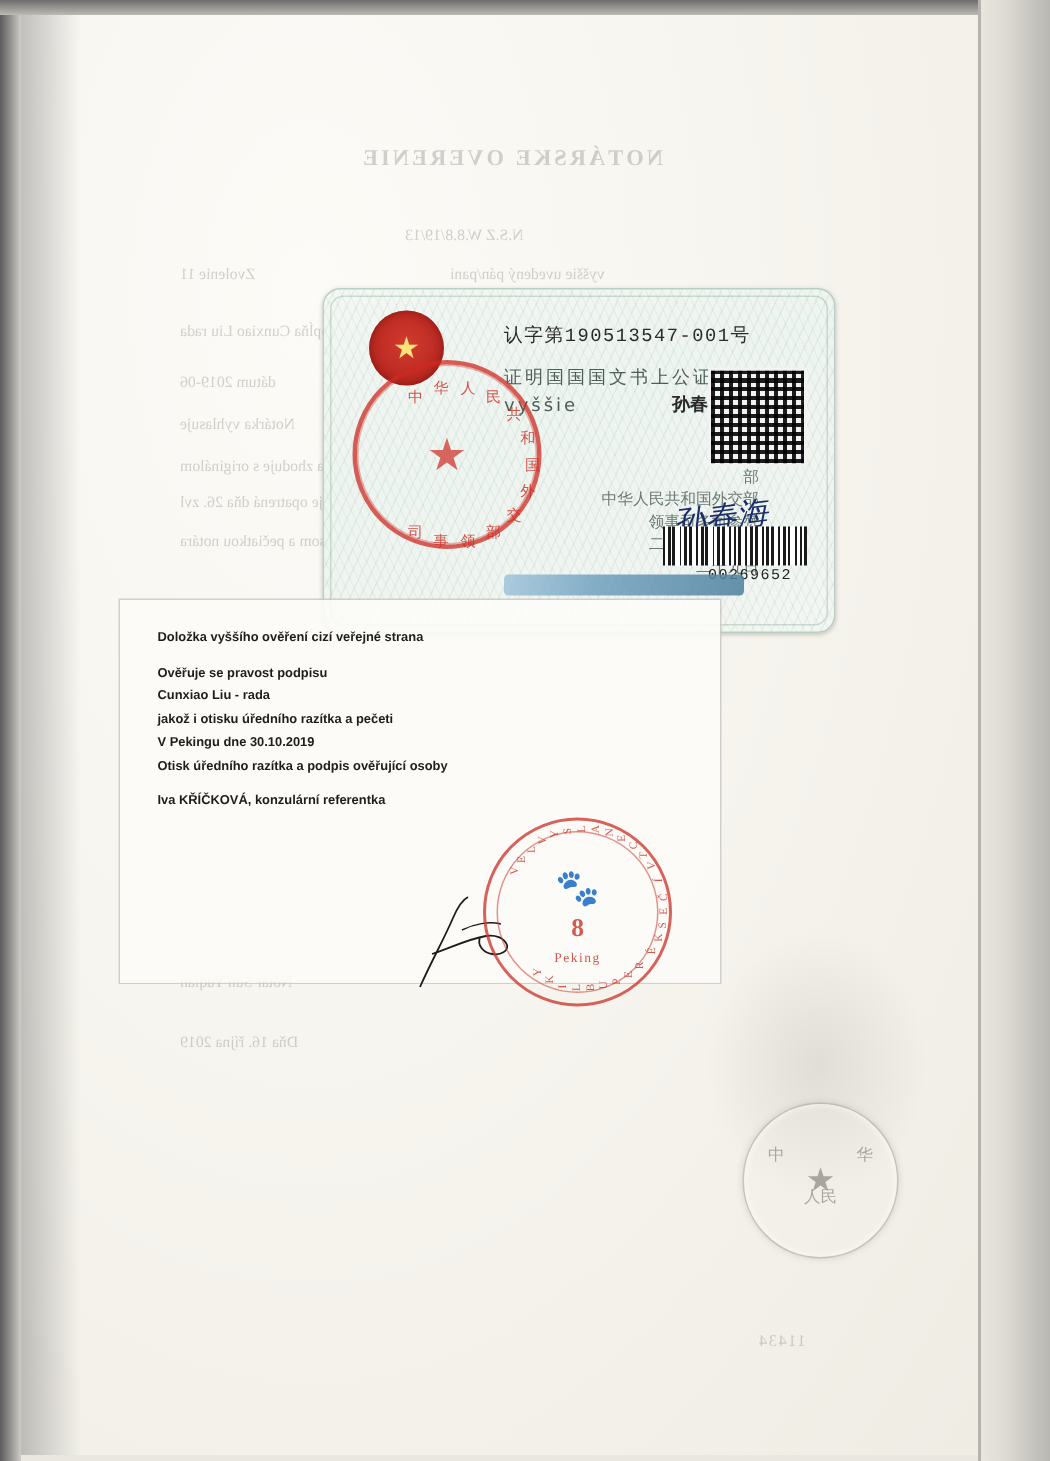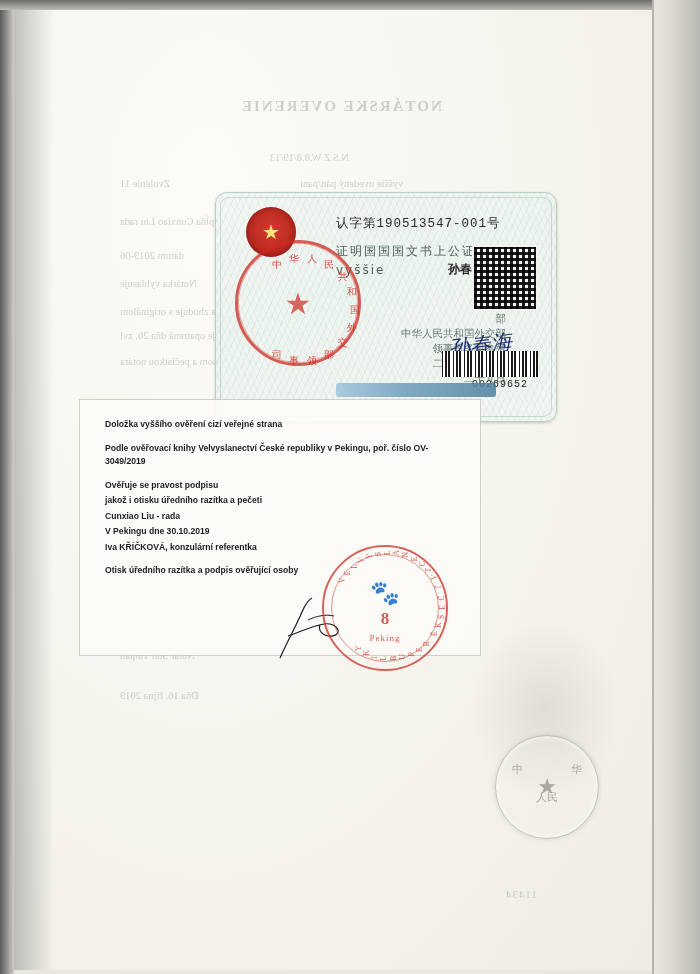--- a/index.html
+++ b/index.html
@@ -405,27 +405,26 @@
       <span style="transform:rotate(60deg) translate(52px) rotate(-60deg)">部</span>
       <span style="transform:rotate(80deg) translate(52px) rotate(-80deg)">领</span>
       <span style="transform:rotate(100deg) translate(52px) rotate(-100deg)">事</span>
       <span style="transform:rotate(120deg) translate(52px) rotate(-120deg)">司</span>
     </div>
   </div>
 
   <div id="note-block">
     <div class="note-text">
       <p class="b">Doložka vyššího ověření cizí veřejné strana</p>
-      <p class="b">Podle ověřovací knihy Velvyslanectví České republiky v Pekingu, poř. číslo OV-3049/2019</p>
       <p style="margin-bottom:2px;">Ověřuje se pravost podpisu</p>
+      <p style="margin-bottom:2px;">Cunxiao Liu - rada</p>
       <p style="margin-bottom:2px;">jakož i otisku úředního razítka a pečeti</p>
-      <p style="margin-bottom:2px;">Cunxiao Liu - rada</p>
       <p class="b" style="margin-bottom:2px;">V Pekingu dne 30.10.2019</p>
+      <p>Otisk úředního razítka a podpis ověřující osoby</p>
       <p>Iva KŘÍČKOVÁ, konzulární referentka</p>
-      <p>Otisk úředního razítka a podpis ověřující osoby</p>
     </div>
   </div>
 
   <svg class="signature" viewBox="0 0 90 70">
     <path d="M12 66 C20 48 28 34 34 20 C37 13 40 8 44 6" stroke="#1d1d1d" stroke-width="1.2" fill="none"></path>
     <path d="M20 44 C32 40 44 34 56 32 C62 31 68 33 70 38 C71 42 66 45 60 44 C54 43 50 38 52 33" stroke="#1d1d1d" stroke-width="1.2" fill="none"></path>
     <path d="M40 28 C48 24 58 22 66 24" stroke="#1d1d1d" stroke-width="1" fill="none"></path>
   </svg>
 
   <div class="seal-cz">

